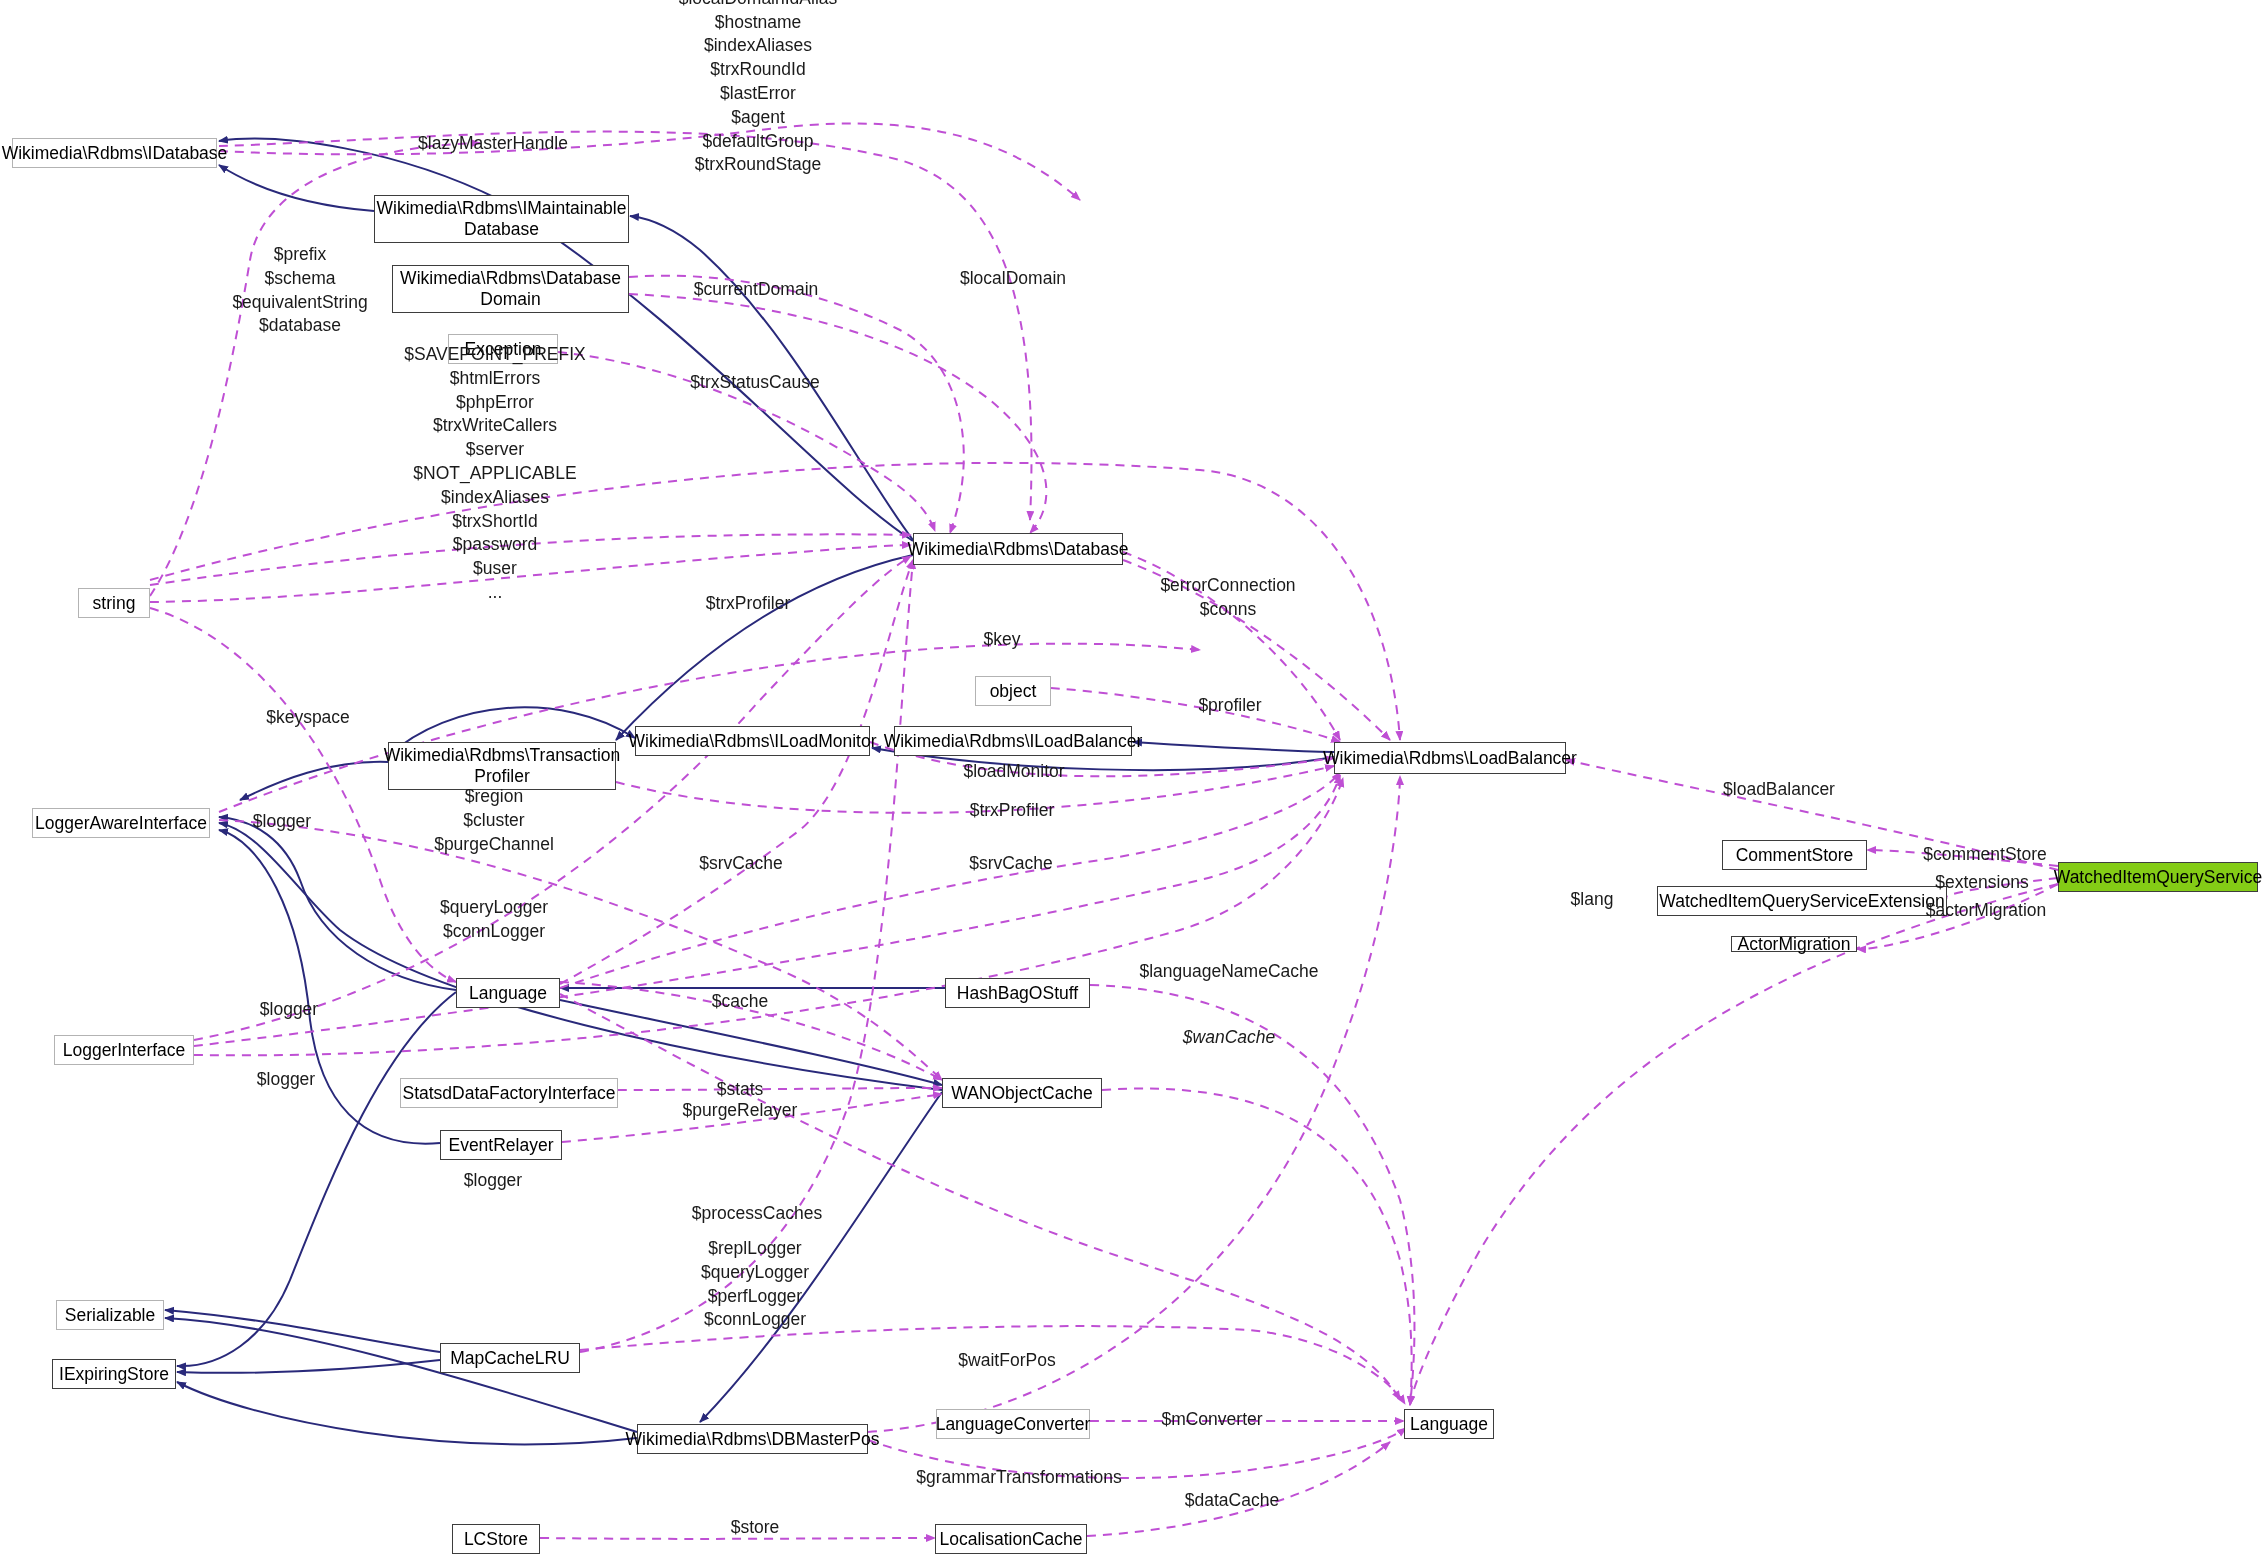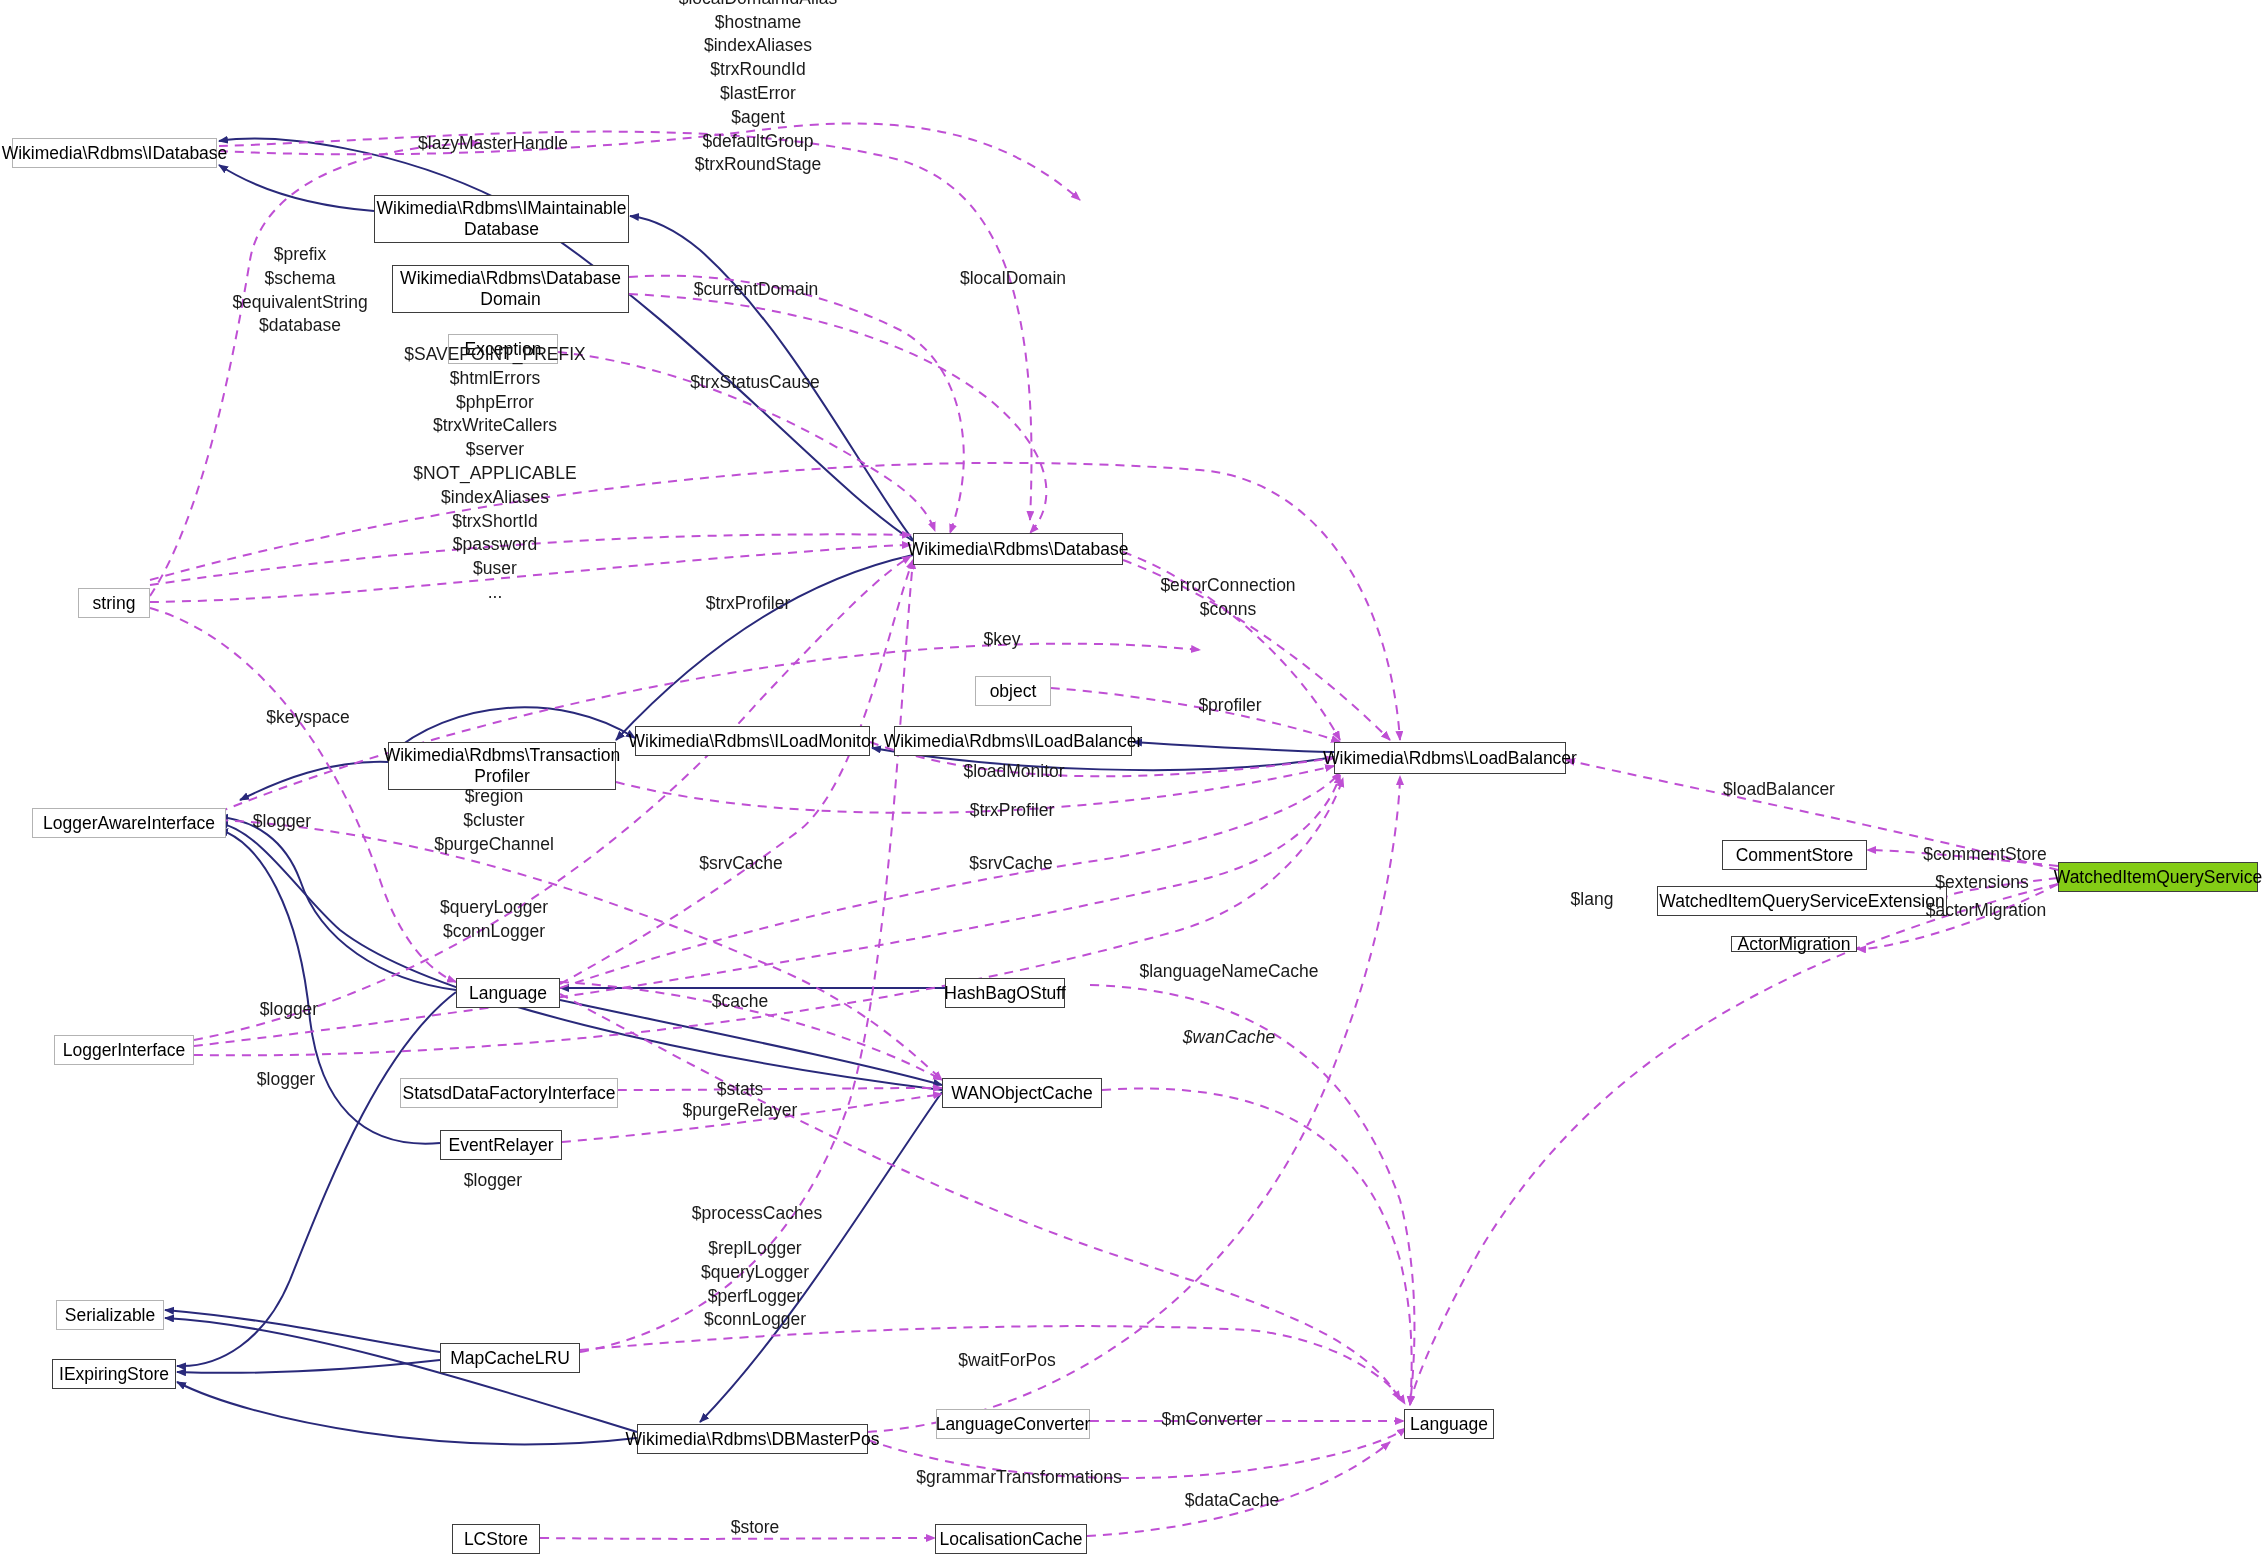--- a/index.html
+++ b/index.html
@@ -146,27 +146,27 @@
 Domain</div>
       <div class="node light" style="left: 448px; top: 334px; width: 110px; height: 30px;">Exception</div>
       <div class="node solid" style="left: 913px; top: 533px; width: 210px; height: 32px;">Wikimedia\Rdbms\Database</div>
       <div class="node light" style="left: 78px; top: 588px; width: 72px; height: 30px;">string</div>
       <div class="node light" style="left: 975px; top: 676px; width: 76px; height: 30px;">object</div>
       <div class="node solid" style="left: 635px; top: 726px; width: 235px; height: 30px;">Wikimedia\Rdbms\ILoadMonitor</div>
       <div class="node solid" style="left: 894px; top: 726px; width: 238px; height: 30px;">Wikimedia\Rdbms\ILoadBalancer</div>
       <div class="node solid" style="left: 388px; top: 742px; width: 228px; height: 48px;">Wikimedia\Rdbms\Transaction
 Profiler</div>
       <div class="node solid" style="left: 1334px; top: 742px; width: 232px; height: 32px;">Wikimedia\Rdbms\LoadBalancer</div>
-      <div class="node light" style="left: 32px; top: 808px; width: 194px; height: 30px;">LoggerAwareInterface</div>
+      <div class="node light" style="left: 32px; top: 808px; width: 178px; height: 30px;">LoggerAwareInterface</div>
       <div class="node solid" style="left: 1722px; top: 840px; width: 145px; height: 30px;">CommentStore</div>
       <div class="node solid" style="left: 1657px; top: 886px; width: 290px; height: 30px;">WatchedItemQueryServiceExtension</div>
       <div class="node highlight" style="left: 2058px; top: 862px; width: 200px; height: 30px;">WatchedItemQueryService</div>
       <div class="node solid" style="left: 1731px; top: 936px; width: 126px; height: 16px;">ActorMigration</div>
       <div class="node solid" style="left: 456px; top: 978px; width: 104px; height: 30px;">Language</div>
-      <div class="node solid" style="left: 945px; top: 978px; width: 120px; height: 30px;">HashBagOStuff</div>
+      <div class="node solid" style="left: 945px; top: 978px; width: 145px; height: 30px;">HashBagOStuff</div>
       <div class="node light" style="left: 54px; top: 1035px; width: 140px; height: 30px;">LoggerInterface</div>
       <div class="node light" style="left: 400px; top: 1078px; width: 218px; height: 30px;">StatsdDataFactoryInterface</div>
       <div class="node solid" style="left: 942px; top: 1078px; width: 160px; height: 30px;">WANObjectCache</div>
       <div class="node solid" style="left: 440px; top: 1130px; width: 122px; height: 30px;">EventRelayer</div>
       <div class="node light" style="left: 56px; top: 1300px; width: 108px; height: 30px;">Serializable</div>
       <div class="node solid" style="left: 440px; top: 1343px; width: 140px; height: 30px;">MapCacheLRU</div>
       <div class="node solid" style="left: 52px; top: 1359px; width: 124px; height: 30px;">IExpiringStore</div>
       <div class="node solid" style="left: 637px; top: 1424px; width: 231px; height: 30px;">Wikimedia\Rdbms\DBMasterPos</div>
       <div class="node light" style="left: 936px; top: 1409px; width: 154px; height: 30px;">LanguageConverter</div>
       <div class="node solid" style="left: 1404px; top: 1409px; width: 90px; height: 30px;">Language</div>

